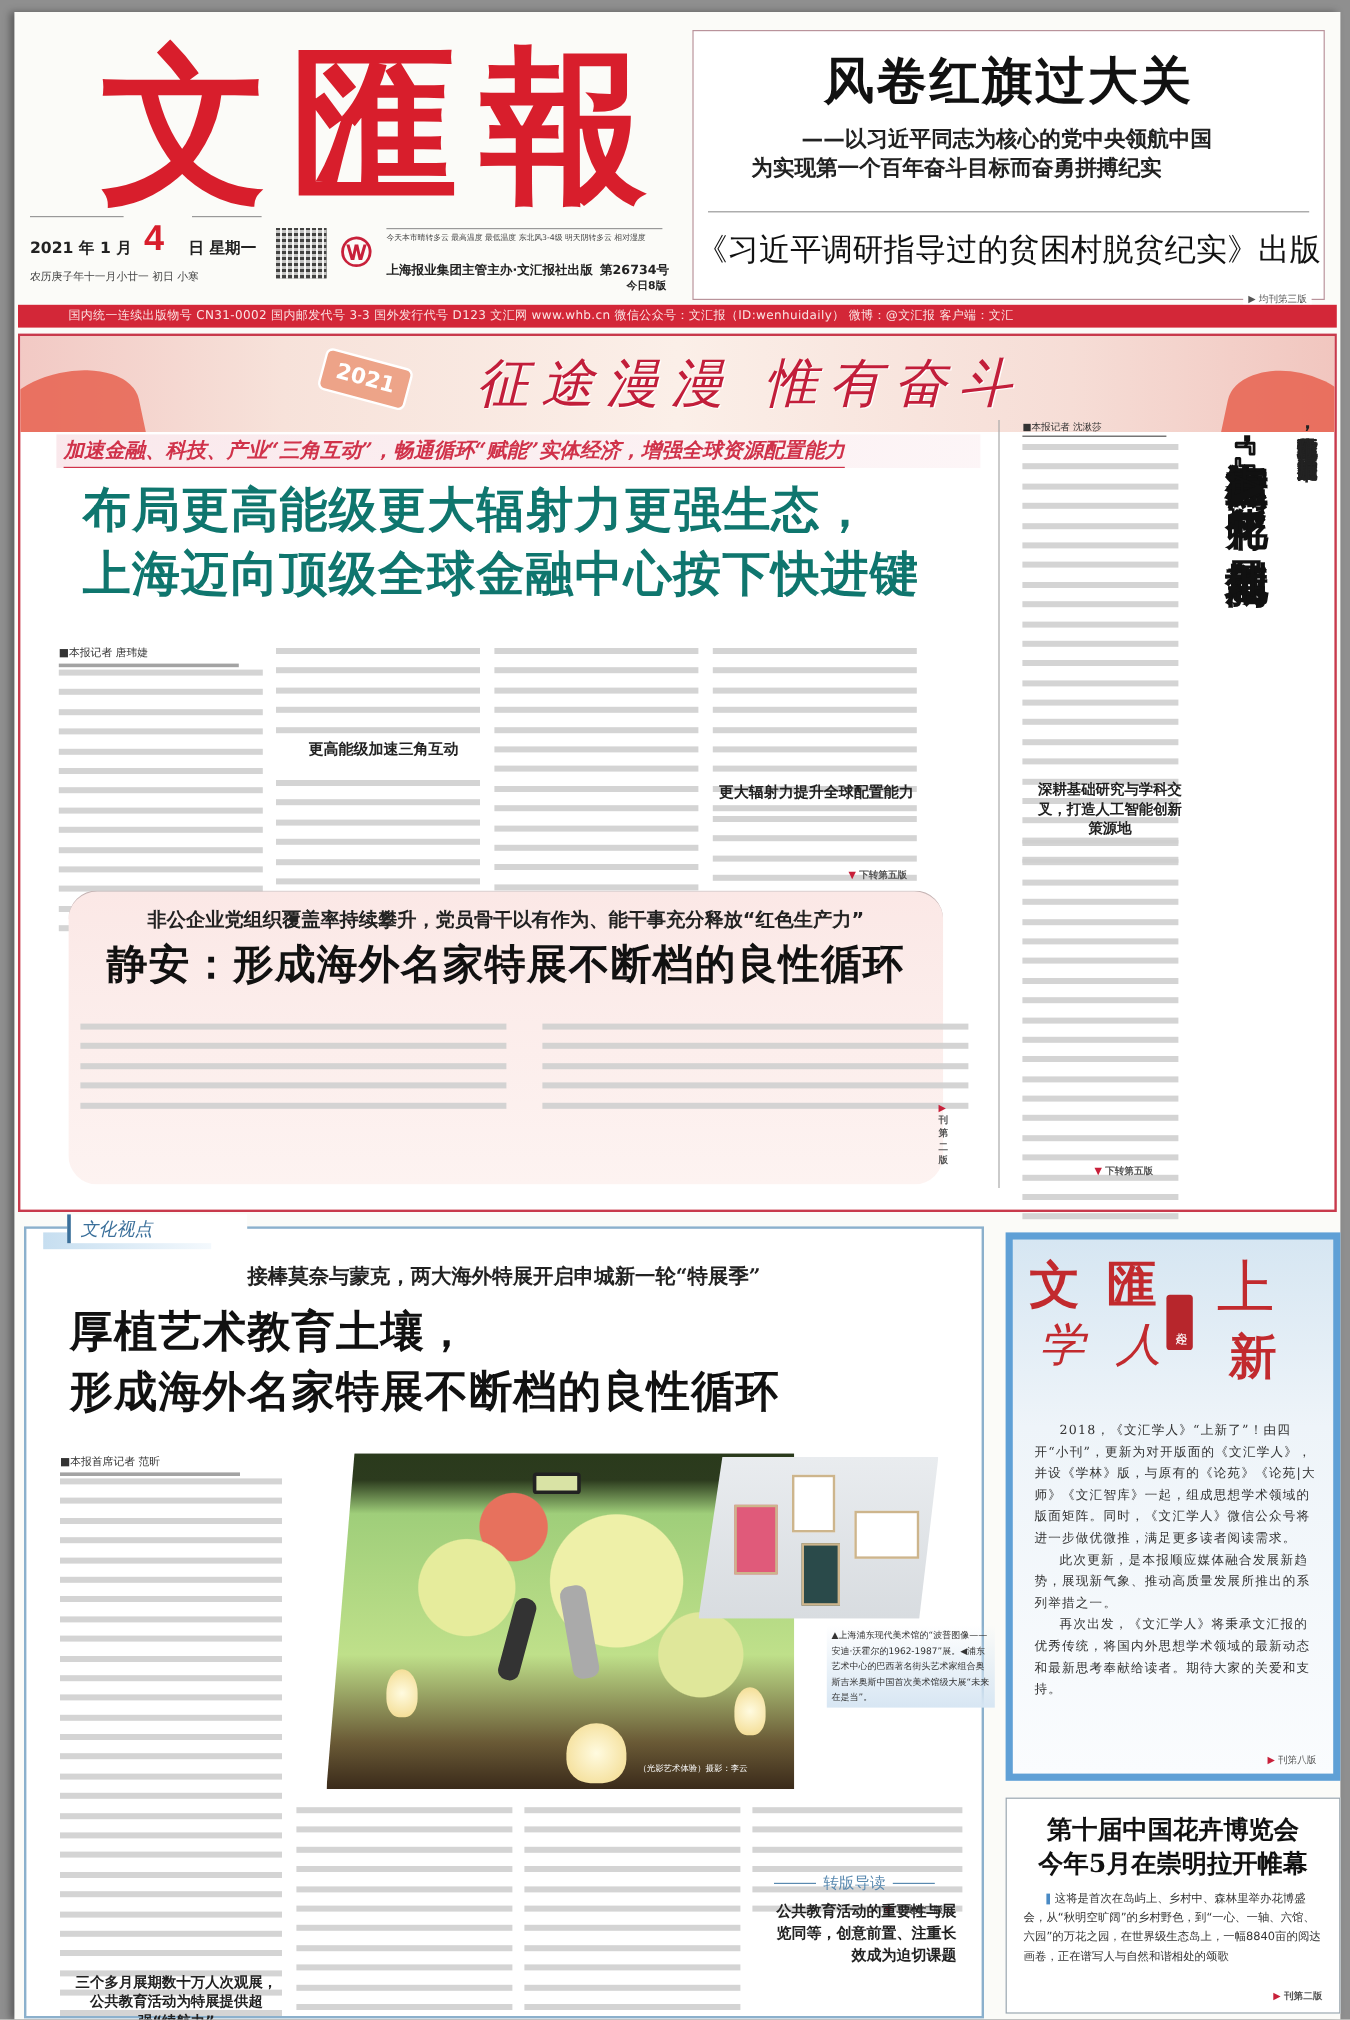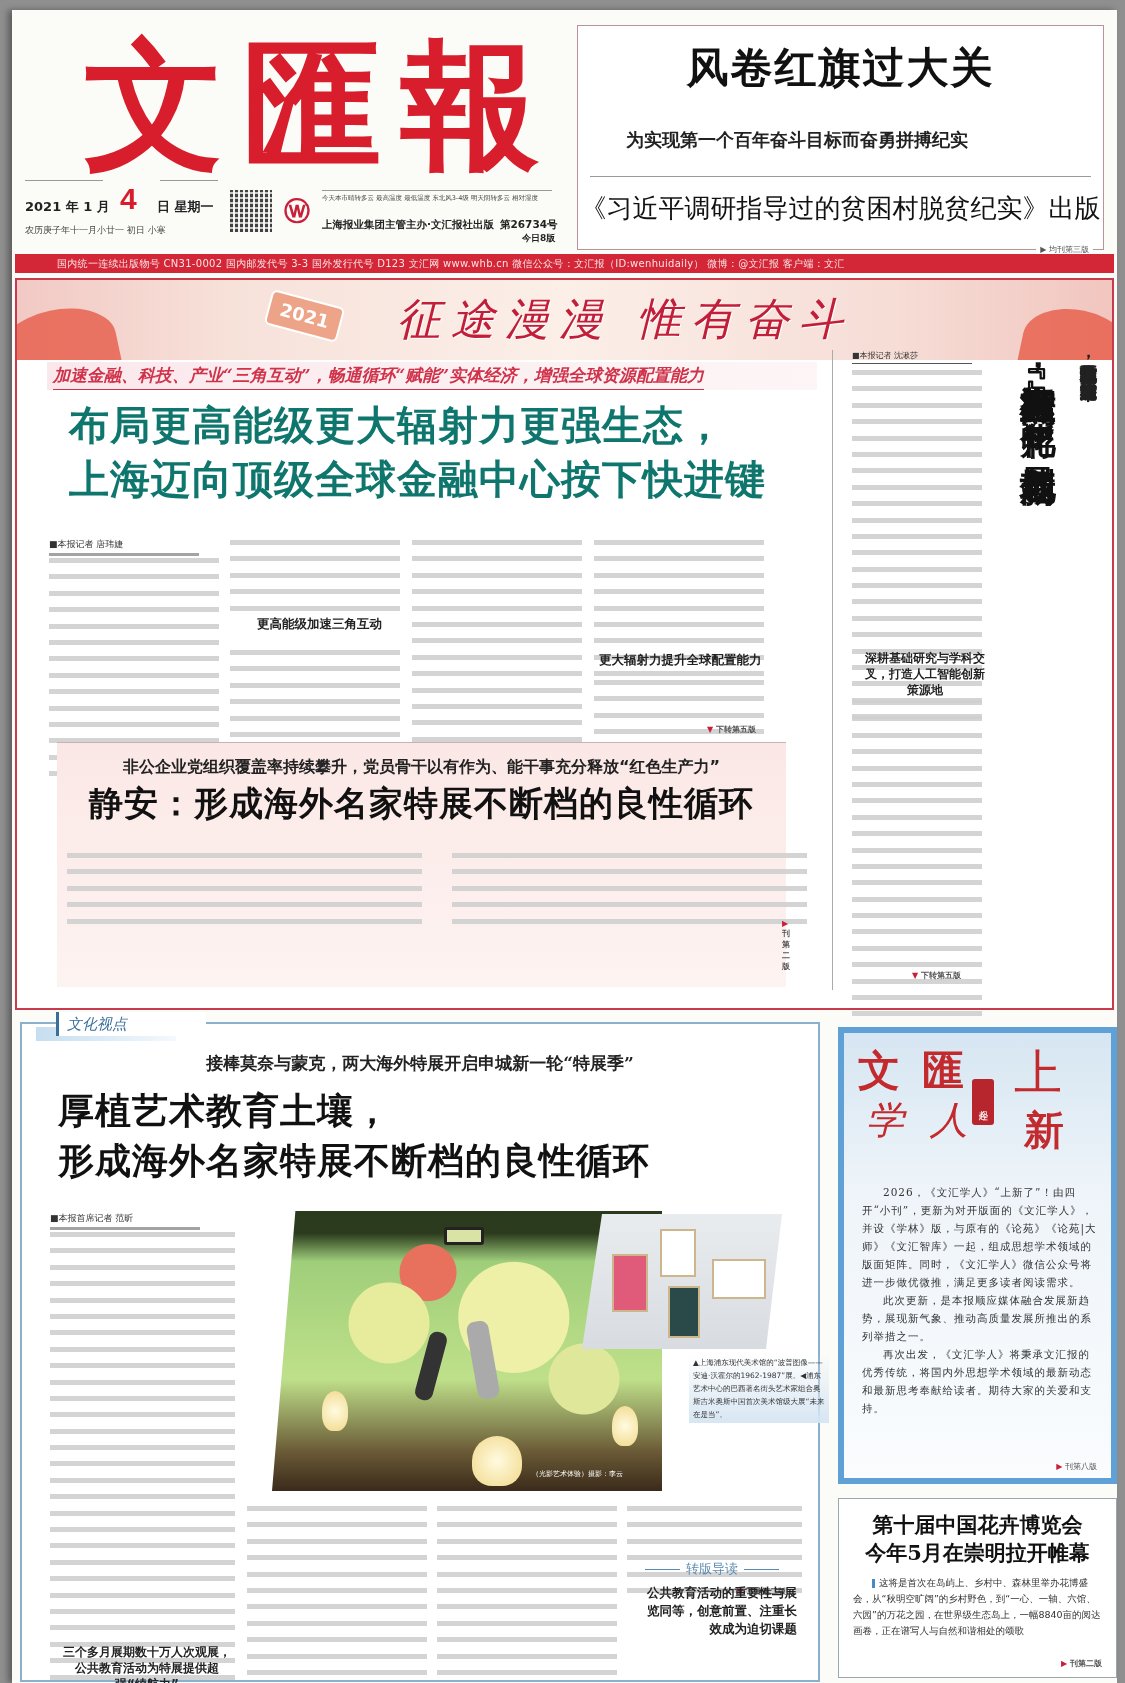--- a/index.html
+++ b/index.html
@@ -102,20 +102,21 @@
     position:absolute; left:1060px; top:72px; width:24px;
     writing-mode: vertical-rl; font-weight:bold; font-size:17px; color:#222; line-height:24px;
   }
   .side-subhead { position:absolute; left:848px; top:370px; width:120px; font-size:12px; font-weight:bold; color:#222; line-height:16px; text-align: center; }
 
   
   .jingan {
     position:absolute; left:40px; top:462px; width:729px; height:245px;
     background: linear-gradient(180deg, #fbe8e6 0%, #fdf3f1 100%);
     border-top: 1px solid #c5b4b4;
+    border-radius: 24px;
   }
   .jingan-kicker { position:absolute; left:0; width:100%; top:14px; text-align:center; font-weight:bold; font-size:16px; color:#222; }
   .jingan-head { position:absolute; left:0; width:100%; top:38px; text-align:center; font-family:"DejaVu Serif", serif; font-weight:bold; font-size:34px; color:#111; letter-spacing:1px; }
 
   
   .sec2 {
     position:absolute; left:8px; top:1012px; width:800px; height:660px;
     border: 2px solid #8bb0cc; background:#fff;
   }
   .culture-tag {
@@ -197,20 +198,21 @@
   <div class="lunar">农历庚子年十一月小廿一  初日  小寒</div>
   <div class="qr"></div>
   <div class="emblem">ⓦ</div>
   <div class="weather">今天本市晴转多云 最高温度 最低温度 东北风3-4级 明天阴转多云 相对湿度</div>
   <div class="publisher">上海报业集团主管主办·文汇报社出版</div>
   <div class="issue-no">第26734号</div>
   <div class="pages">今日8版</div>
 
   <div class="topbox">
     <div class="topbox-title">风卷红旗过大关</div>
+    <div class="topbox-sub1">——以习近平同志为核心的党中央领航中国</div>
     <div class="topbox-sub2">为实现第一个百年奋斗目标而奋勇拼搏纪实</div>
     <div class="topbox-rule"></div>
     <div class="topbox-book">《习近平调研指导过的贫困村脱贫纪实》出版</div>
     <div class="topbox-jump">▶ <span>均刊第三版</span></div>
   </div>
 
   <div class="redbar">国内统一连续出版物号 CN31-0002   国内邮发代号 3-3   国外发行代号 D123   文汇网 www.whb.cn   微信公众号：文汇报（ID:wenhuidaily）   微博：@文汇报   客户端：文汇</div>
 
   <div class="sec1">
     <div class="banner">
@@ -475,21 +477,21 @@
 
   <div class="xueren">
     <div class="xr-wen">文</div>
     <div class="xr-hui">匯</div>
     <div class="xr-xue">学</div>
     <div class="xr-ren">人</div>
     <div class="xr-seal">今起</div>
     <div class="xr-shang">上</div>
     <div class="xr-xin">新</div>
     <div class="xr-body">
-      <p>2026，《文汇学人》“上新了”！由四开“小刊”，更新为对开版面的《文汇学人》，并设《学林》版，与原有的《论苑》《论苑|大师》《文汇智库》一起，组成思想学术领域的版面矩阵。同时，《文汇学人》微信公众号将进一步做优微推，满足更多读者阅读需求。</p>
+      <p>2018，《文汇学人》“上新了”！由四开“小刊”，更新为对开版面的《文汇学人》，并设《学林》版，与原有的《论苑》《论苑|大师》《文汇智库》一起，组成思想学术领域的版面矩阵。同时，《文汇学人》微信公众号将进一步做优微推，满足更多读者阅读需求。</p>
       <p>此次更新，是本报顺应媒体融合发展新趋势，展现新气象、推动高质量发展所推出的系列举措之一。</p>
       <p>再次出发，《文汇学人》将秉承文汇报的优秀传统，将国内外思想学术领域的最新动态和最新思考奉献给读者。期待大家的关爱和支持。</p>
     </div>
     <div class="xr-jump">刊第八版</div>
   </div>
 
   <div class="flower">
     <div class="flower-head">
       <div>第十届中国花卉博览会</div>
       <div>今年5月在崇明拉开帷幕</div>

